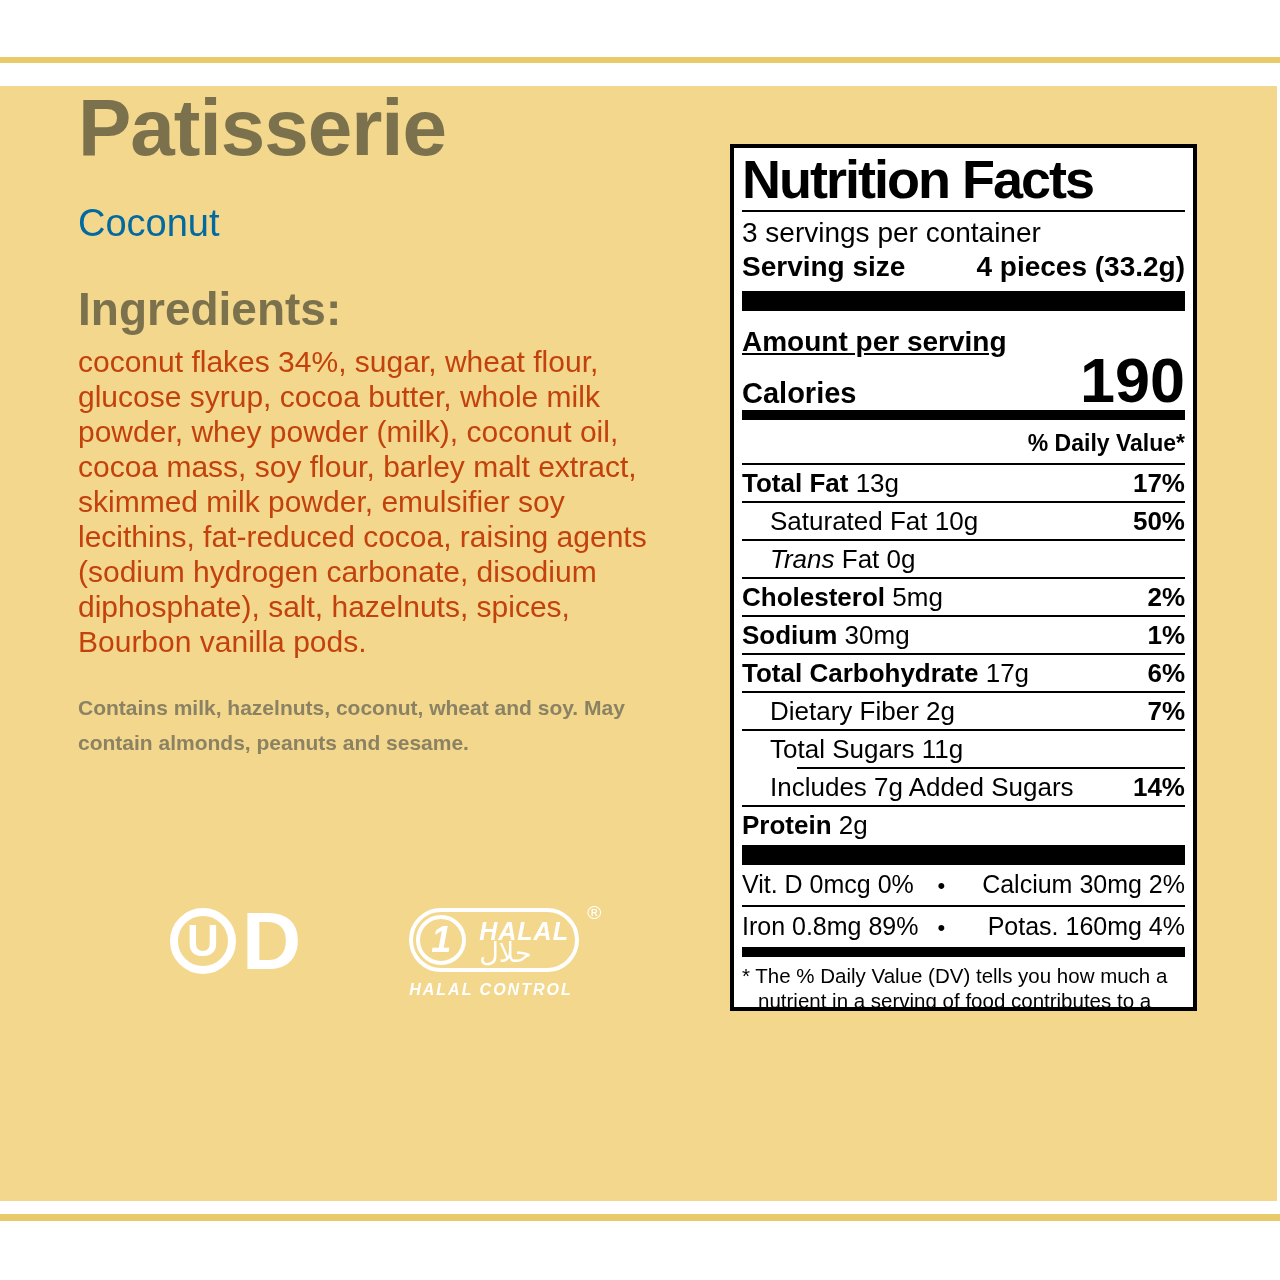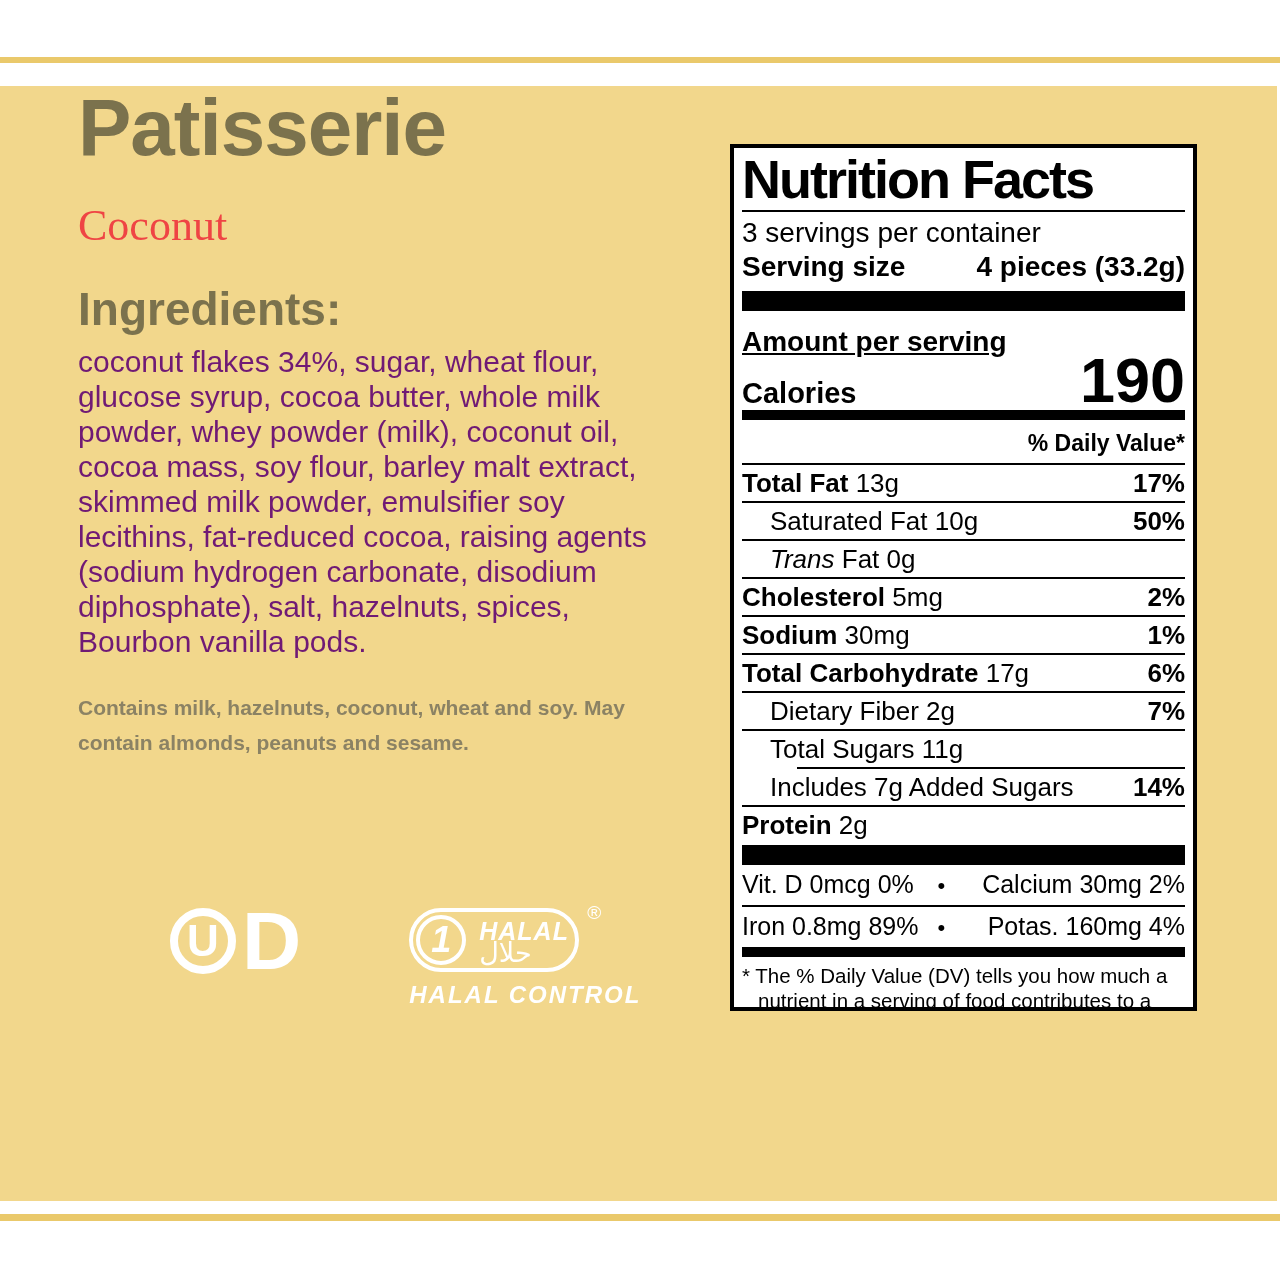--- a/index.html
+++ b/index.html
@@ -9,25 +9,25 @@
 
   .accent-line { position:absolute; left:0; width:1280px; background:#eac96b; }
   .accent-line.top { top:57px; height:6px; }
   .accent-line.bottom { top:1214px; height:7px; }
 
   .label-bg { position:absolute; top:86px; left:0; width:1277px; height:1115px; background:#f2d78c; }
 
   
   .brand { position:absolute; left:78px; top:88px; font-size:80px; font-weight:700;
            letter-spacing:-1px; color:#7b724d; line-height:1; }
-  .variety { position:absolute; left:78px; top:204px; font-size:44px; color:#ef4444; line-height:1;font-family:Liberation Serif, serif; }
+  .variety { position:absolute; left:78px; top:204px; font-size:38px; color:#0369a1; line-height:1; }
   .ing-head { position:absolute; left:78px; top:286px; font-size:46px; font-weight:700;
               color:#7b724d; line-height:1; }
   .ing-body { position:absolute; left:78px; top:344px; width:582px; font-size:30px;
-              line-height:35px; color:#701a75; }
+              line-height:35px; color:#c2410c; }
   .allergens { position:absolute; left:78px; top:690px; width:578px; font-size:21px;
                line-height:35px; color:#8b8264;font-weight:bold; }
 
   
   .certs { position:absolute; left:170px; top:908px; display:flex; align-items:flex-start; color:#fff; }
   .kosher { display:flex; align-items:center; }
   .kosher-circle { width:66px; height:66px; border:8px solid #fff; border-radius:50%;
                    display:flex; align-items:center; justify-content:center; }
   .kosher-u { font-size:44px; font-weight:700; line-height:1; }
   .kosher-d { font-size:82px; font-weight:700; line-height:66px; margin-left:6px; }
@@ -36,21 +36,21 @@
                    border-radius:32px; }
   .halal-one-circle { position:absolute; left:3px; top:3px; width:50px; height:50px;
                       border:4px solid #fff; border-radius:50%; display:flex;
                       align-items:center; justify-content:center; }
   .halal-one { font-size:36px; font-weight:700; font-style:italic; line-height:1; }
   .halal-word { position:absolute; left:66px; top:5px; font-size:25px; font-weight:700;
                 font-style:italic; letter-spacing:1px; }
   .halal-arabic { position:absolute; left:66px; top:26px; font-size:27px; line-height:1.1;
                   font-family:"DejaVu Sans", sans-serif; }
   .halal-reg { position:absolute; left:174px; top:-10px; font-size:19px; }
-  .halal-control { margin-top:9px; font-size:24px; font-weight:700; font-style:italic;
+  .halal-control { margin-top:9px; font-size:16px; font-weight:700; font-style:italic;
                    letter-spacing:2px; white-space:nowrap; }
 
   
   .nf { position:absolute; left:730px; top:144px; width:467px; height:867px;
         background:#ffffff; border:4px solid #000; padding:4px 8px 8px; color:#000;
         overflow:hidden; }
   .nf-title { font-size:54px; font-weight:700; letter-spacing:-2px; line-height:1.02;
               white-space:nowrap; border-bottom:2px solid #000; padding-bottom:3px; }
   .nf-servings { font-size:28px; padding-top:5px; line-height:1.15; }
   .nf-serving-size { display:flex; justify-content:space-between; font-size:28px;

